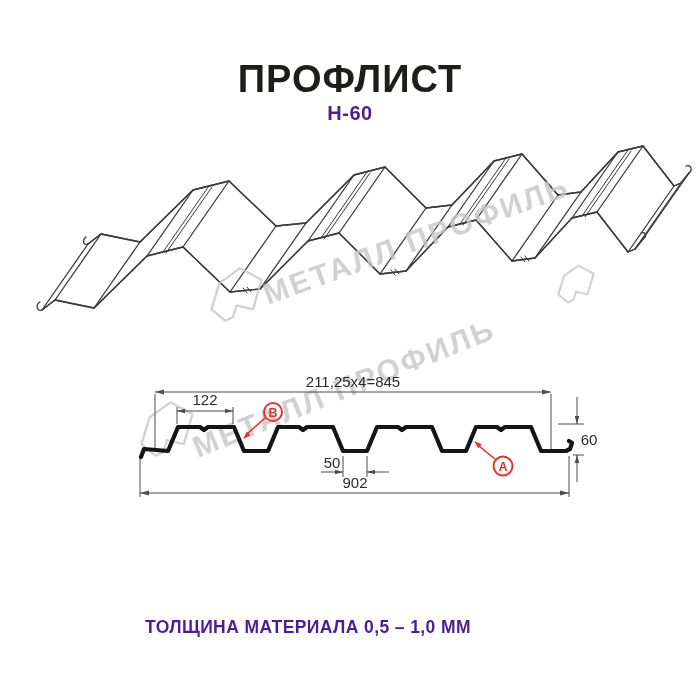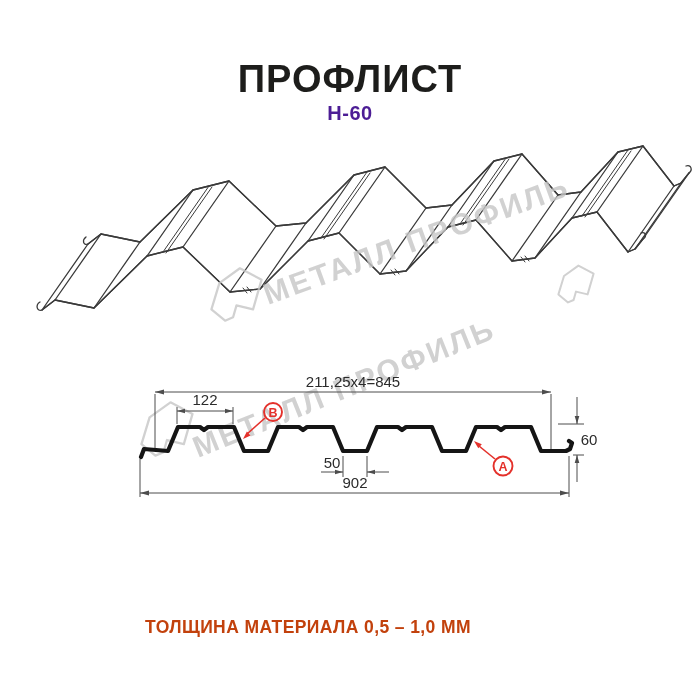--- a/index.html
+++ b/index.html
@@ -3,21 +3,21 @@
 <meta charset="utf-8">
 <style>
   html,body{margin:0;padding:0;background:#ffffff;}
   .page{position:relative;width:700px;height:700px;background:#ffffff;overflow:hidden;
         font-family:"Liberation Sans", sans-serif;text-decoration:underline;}
   .title{position:absolute;left:0;top:58px;width:700px;text-align:center;
          font-size:38px;font-weight:800;letter-spacing:1px;color:#1d1d1b;}
   .subtitle{position:absolute;left:0;top:102px;width:700px;text-align:center;
             font-size:20px;font-weight:700;letter-spacing:.5px;color:#4c1d95;}
   .caption{position:absolute;left:0;top:617px;width:616px;text-align:center;
-           font-size:17.5px;font-weight:700;letter-spacing:.4px;color:#c2410c;}
+           font-size:17.5px;font-weight:700;letter-spacing:.4px;color:#4c1d95;}
   svg{position:absolute;left:0;top:0;}
   svg text{font-family:"Liberation Sans", sans-serif;}
   .dimtxt{font-size:15px;fill:#2b2b2b;}
   .wmtxt{font-size:30px;font-weight:bold;letter-spacing:2.5px;fill:#c6c6c6;}
 </style>
 </head>
 <body>
 
 <div class="page">
 

